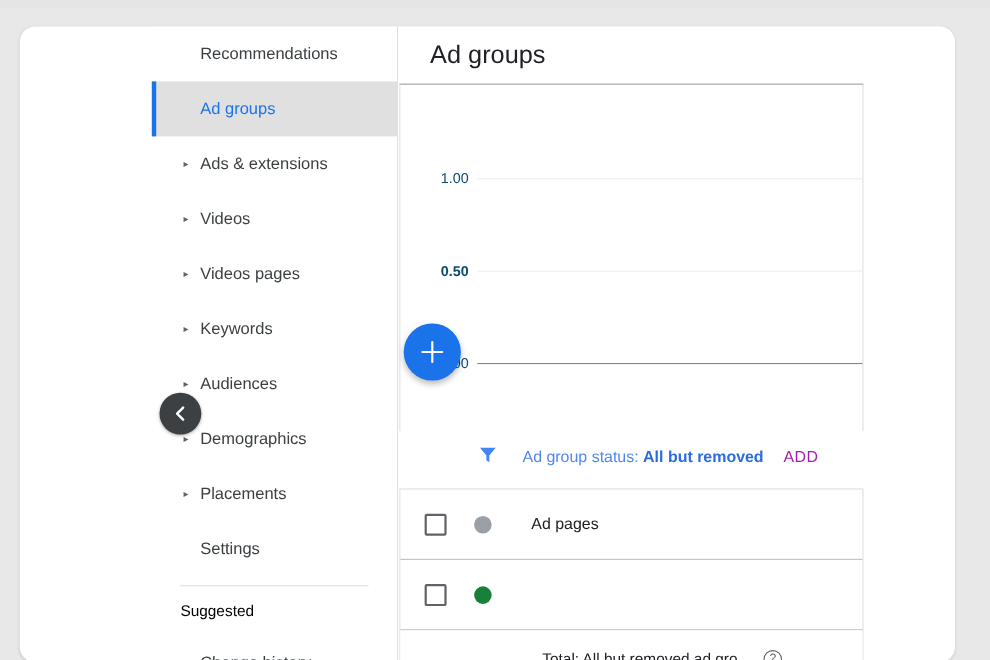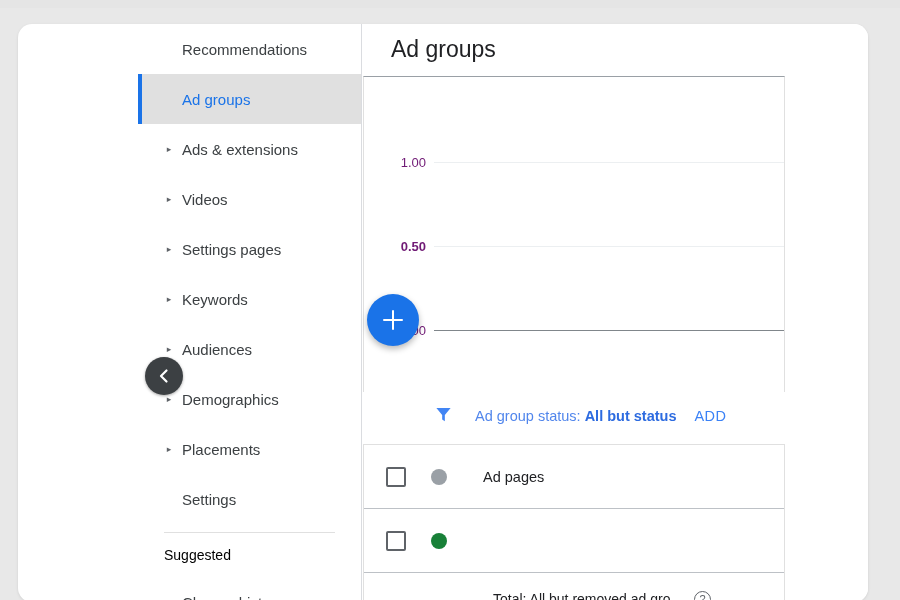--- a/index.html
+++ b/index.html
@@ -111,21 +111,21 @@
     position: absolute; left: 70px; right: 0;
     height: 1px; background: #eceff1;
   }
   .baseline {
     position: absolute; left: 70px; right: 0;
     height: 1px; background: #80868b;
   }
   .ytick {
     position: absolute; left: 0; width: 62px;
     text-align: right;
-    font-size: 13px; color: #701a75;
+    font-size: 13px; color: #0c4a6e;
     transform: translateY(-50%);
     white-space: nowrap;
   }
 
   
   .fab {
     position: absolute; left: 5px; top: 270px;
     width: 52px; height: 52px;
     border-radius: 50%;
     background: #1a73e8;
@@ -148,21 +148,21 @@
     background: #ffffff;
   }
   .funnel-icon { flex: 0 0 auto; margin-right: 22px; }
   .filter-text {
     font-size: 14.5px; color: #5186ec; white-space: nowrap;
     cursor: pointer;
   }
   .filter-text b { color: #2d6be0; font-weight: 700; }
   .add-filter {
     margin-left: 18px;
-    font-size: 14.5px; color: #3b82f6; letter-spacing: .4px;
+    font-size: 14.5px; color: #a21caf; letter-spacing: .4px;
     white-space: nowrap; cursor: pointer;
   }
 
   
   .table-panel {
     position: absolute; left: 1px; top: 420px;
     width: 422px;
     border: 1px solid #e0e0e0;
     background: #ffffff;
   }
@@ -229,21 +229,21 @@
         <span class="nav-label">Ads &amp; extensions</span>
       </div>
 
       <div class="nav-item">
         <span class="caret">▸</span>
         <span class="nav-label">Videos</span>
       </div>
 
       <div class="nav-item">
         <span class="caret">▸</span>
-        <span class="nav-label">Settings pages</span>
+        <span class="nav-label">Videos pages</span>
       </div>
 
       <div class="nav-item">
         <span class="caret">▸</span>
         <span class="nav-label">Keywords</span>
       </div>
 
       <div class="nav-item">
         <span class="caret">▸</span>
         <span class="nav-label">Audiences</span>
@@ -293,21 +293,21 @@
       </div>
 
       <div class="fab"></div>
 
       <div class="filter-bar">
         <span class="funnel-icon">
           <svg width="19" height="19" viewBox="0 0 20 20">
             <path d="M2.5 3.2 H17.5 L11.4 10.6 V17.2 L8.6 15.2 V10.6 Z" fill="#4285f4"></path>
           </svg>
         </span>
-        <span class="filter-text"><span>Ad group status: </span><b>All but status</b></span>
+        <span class="filter-text"><span>Ad group status: </span><b>All but removed</b></span>
         <span class="add-filter">ADD</span>
       </div>
 
       <div class="table-panel">
 
         <div class="trow">
           <span class="checkbox"></span>
           <span class="dot" style="background:#9aa0a6;"></span>
           <span class="cell-label">Ad pages</span>
         </div>

